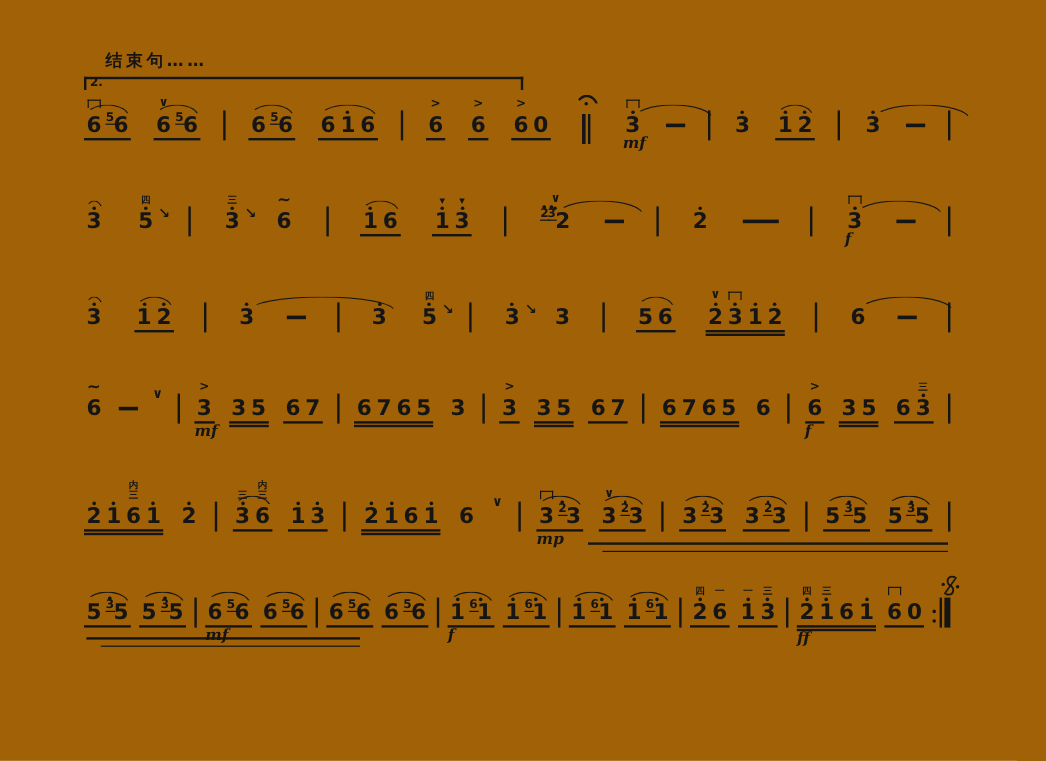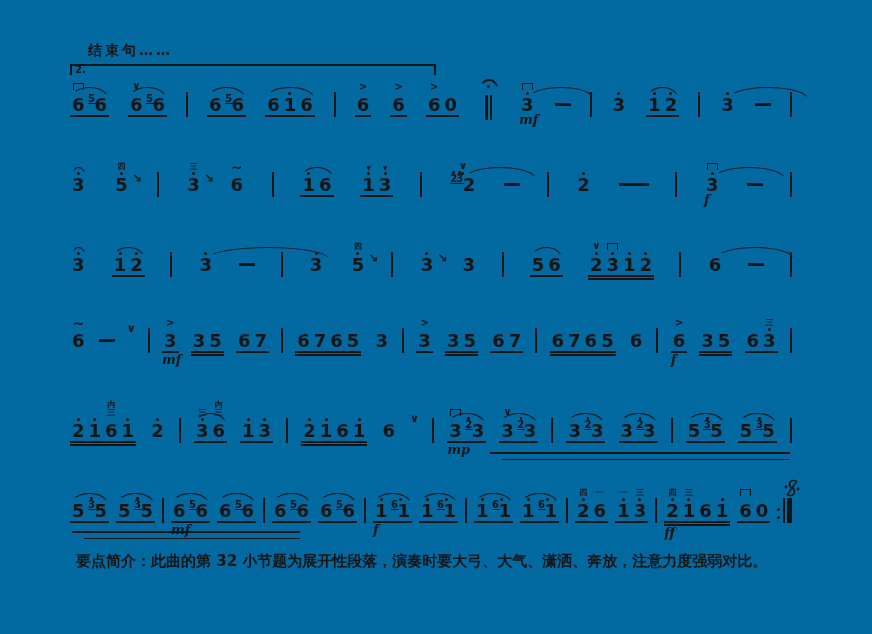--- a/index.html
+++ b/index.html
@@ -1,18 +1,18 @@
 <!DOCTYPE html>
 <html><head>
 <meta charset="utf-8">
 <style>
   html,body{margin:0;padding:0;}
   body{width:872px;height:634px;background:#f6f6f4;position:relative;overflow:hidden;
        font-family:"DejaVu Sans",sans-serif;color:#151515;}
-  .sheet{position:absolute;inset:0;background:#0369a1;}
+  .sheet{position:absolute;inset:0;background:#a16207;}
   
   .phrase{position:absolute;left:88px;top:42px;font-size:14px;font-weight:bold;letter-spacing:3px;
           font-family:"DejaVu Sans",sans-serif;}
   .volta{position:absolute;left:70px;top:64px;width:362px;height:9px;
          border-top:2px solid #151515;border-left:2px solid #151515;border-right:2px solid #151515;}
   .voltaN{position:absolute;left:3px;top:-1px;font-size:10px;font-weight:bold;line-height:10px;}
   
   .line{position:absolute;left:70px;width:722px;display:flex;justify-content:space-between;
         align-items:flex-start;}
   .cell{position:relative;display:flex;flex-direction:column;align-items:center;}
@@ -1755,14 +1755,13 @@
       </div>
       <div class="cresc" style="left: 490px; top: 452px; width: 300px;">
         <div class="cl" style="width: 300px;"></div>
         <div class="cl" style="width: 288px; margin-top: 5px; margin-left: 12px;"></div>
       </div>
       <div class="cresc" style="left: 72px; top: 531px; width: 228px;">
         <div class="cl" style="width: 228px;"></div>
         <div class="cl" style="width: 216px; margin-top: 5px; margin-left: 12px;"></div>
       </div>
     </div>
-  <div class="caption">要点简介：此曲的第 32 小节题为展开性段落，演奏时要大弓、大气、潇洒、奔放，注意力度强弱对比。</div>
 </div>
 
 </body></html>

